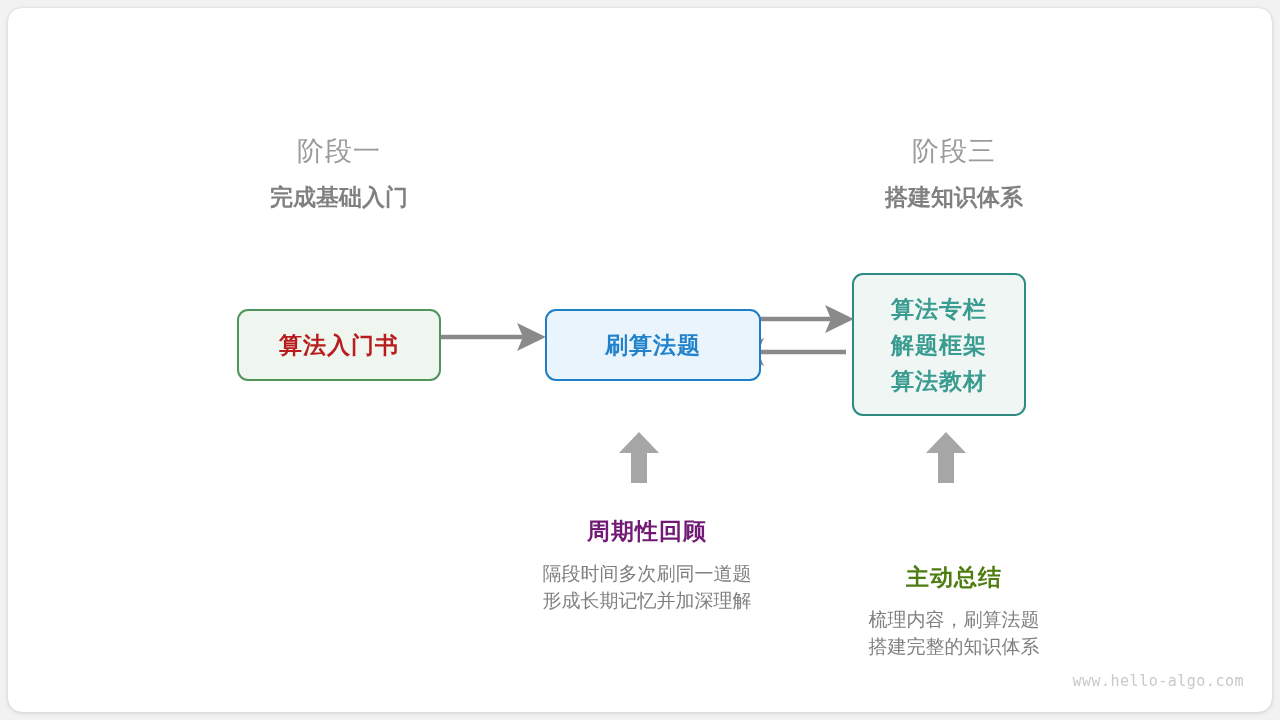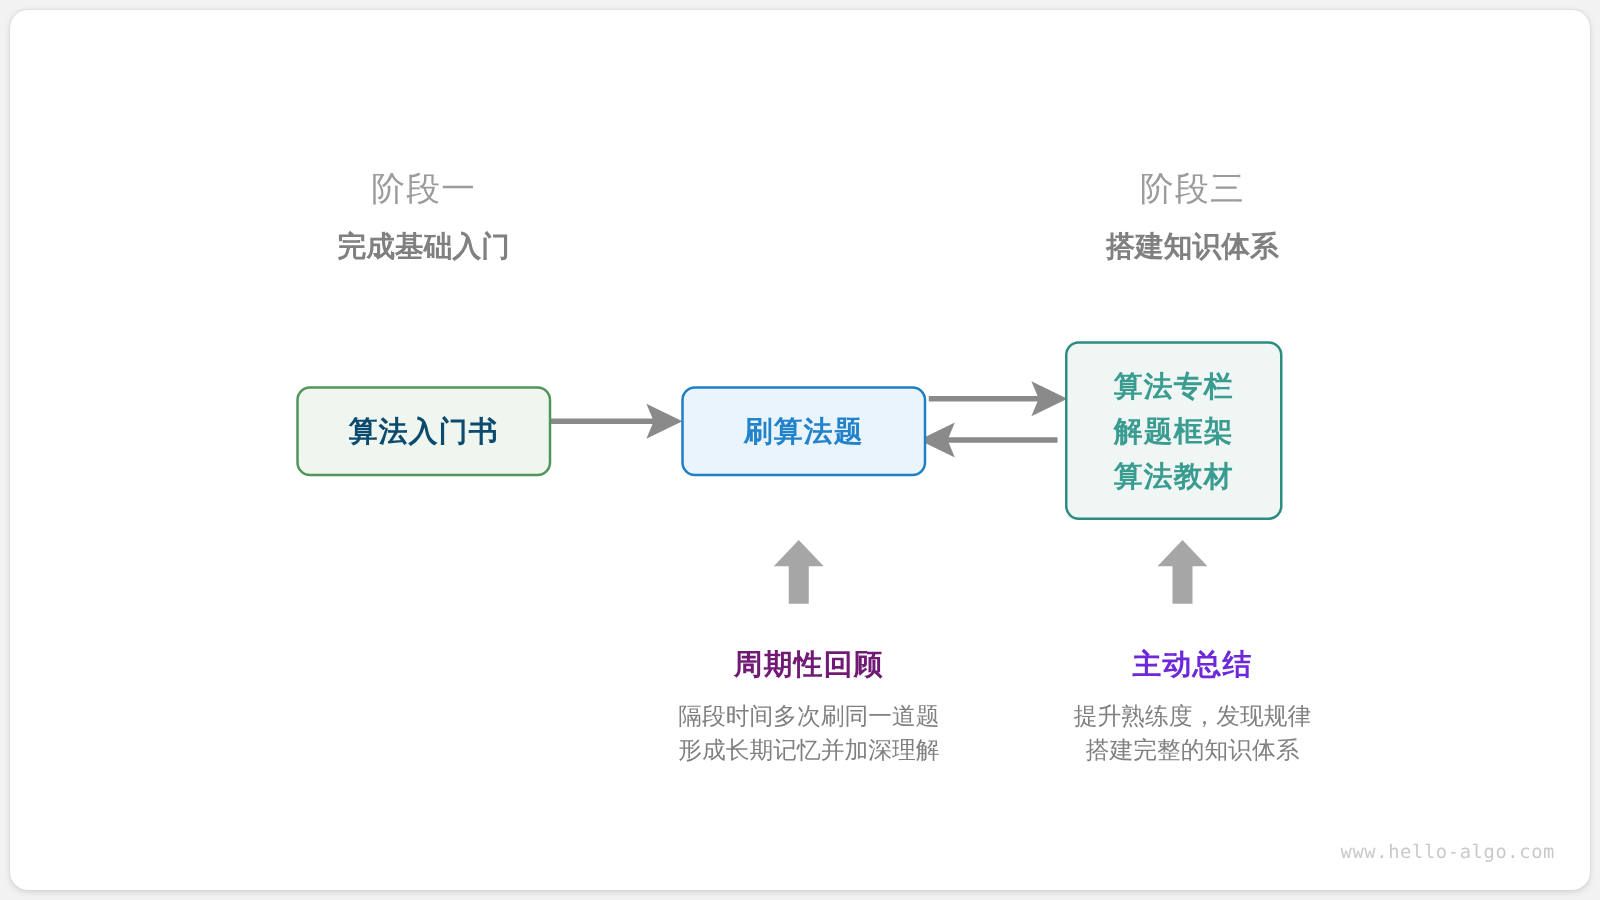--- a/index.html
+++ b/index.html
@@ -77,28 +77,28 @@
     left: 229px;
     top: 301px;
     width: 204px;
     height: 72px;
     border: 2px solid #51955b;
     background: #eff6ef;
     border-radius: 11px;
   }
   #node-book .node-line {
     font-size: 23px;
-    color: #0c4a6e;
+    color: #b91c1c;
     letter-spacing: 1px;
   }
 
   #node-practice {
     left: 537px;
     top: 301px;
-    width: 196px;
+    width: 216px;
     height: 72px;
     border: 2px solid #1e7ec6;
     background: #eaf4fd;
     border-radius: 11px;
   }
   #node-practice .node-line {
     font-size: 23px;
     color: #2283cb;
     letter-spacing: 1px;
   }
@@ -146,21 +146,21 @@
     font-size: 19px;
     font-weight: 400;
     color: #808080;
     line-height: 27px;
     margin-top: 14px;
     white-space: nowrap;
   }
   #annotation-review { left: 479px; top: 508px; }
   #annotation-review .annotation-title { color: #701a75; }
   #annotation-summary { left: 786px; top: 508px; }
-  #annotation-summary .annotation-title { color: #6d28d9; }
+  #annotation-summary .annotation-title { color: #4d7c0f; margin-top: 46px; }
 
   
   #watermark {
     position: absolute;
     right: 28px;
     bottom: 22px;
     font-family: "DejaVu Sans Mono", "Liberation Mono", monospace;
     font-size: 15px;
     color: #c9c9c9;
     letter-spacing: 0.5px;
@@ -228,20 +228,20 @@
     </div>
 
     <div class="annotation" id="annotation-review">
       <div class="annotation-title">周期性回顾</div>
       <div class="annotation-desc">隔段时间多次刷同一道题</div>
       <div class="annotation-desc" style="margin-top:0">形成长期记忆并加深理解</div>
     </div>
 
     <div class="annotation" id="annotation-summary">
       <div class="annotation-title">主动总结</div>
-      <div class="annotation-desc">提升熟练度，发现规律</div>
+      <div class="annotation-desc">梳理内容，刷算法题</div>
       <div class="annotation-desc" style="margin-top:0">搭建完整的知识体系</div>
     </div>
 
     <div id="watermark">www.hello-algo.com</div>
 
   </div>
 </div>
 
 </body></html>

